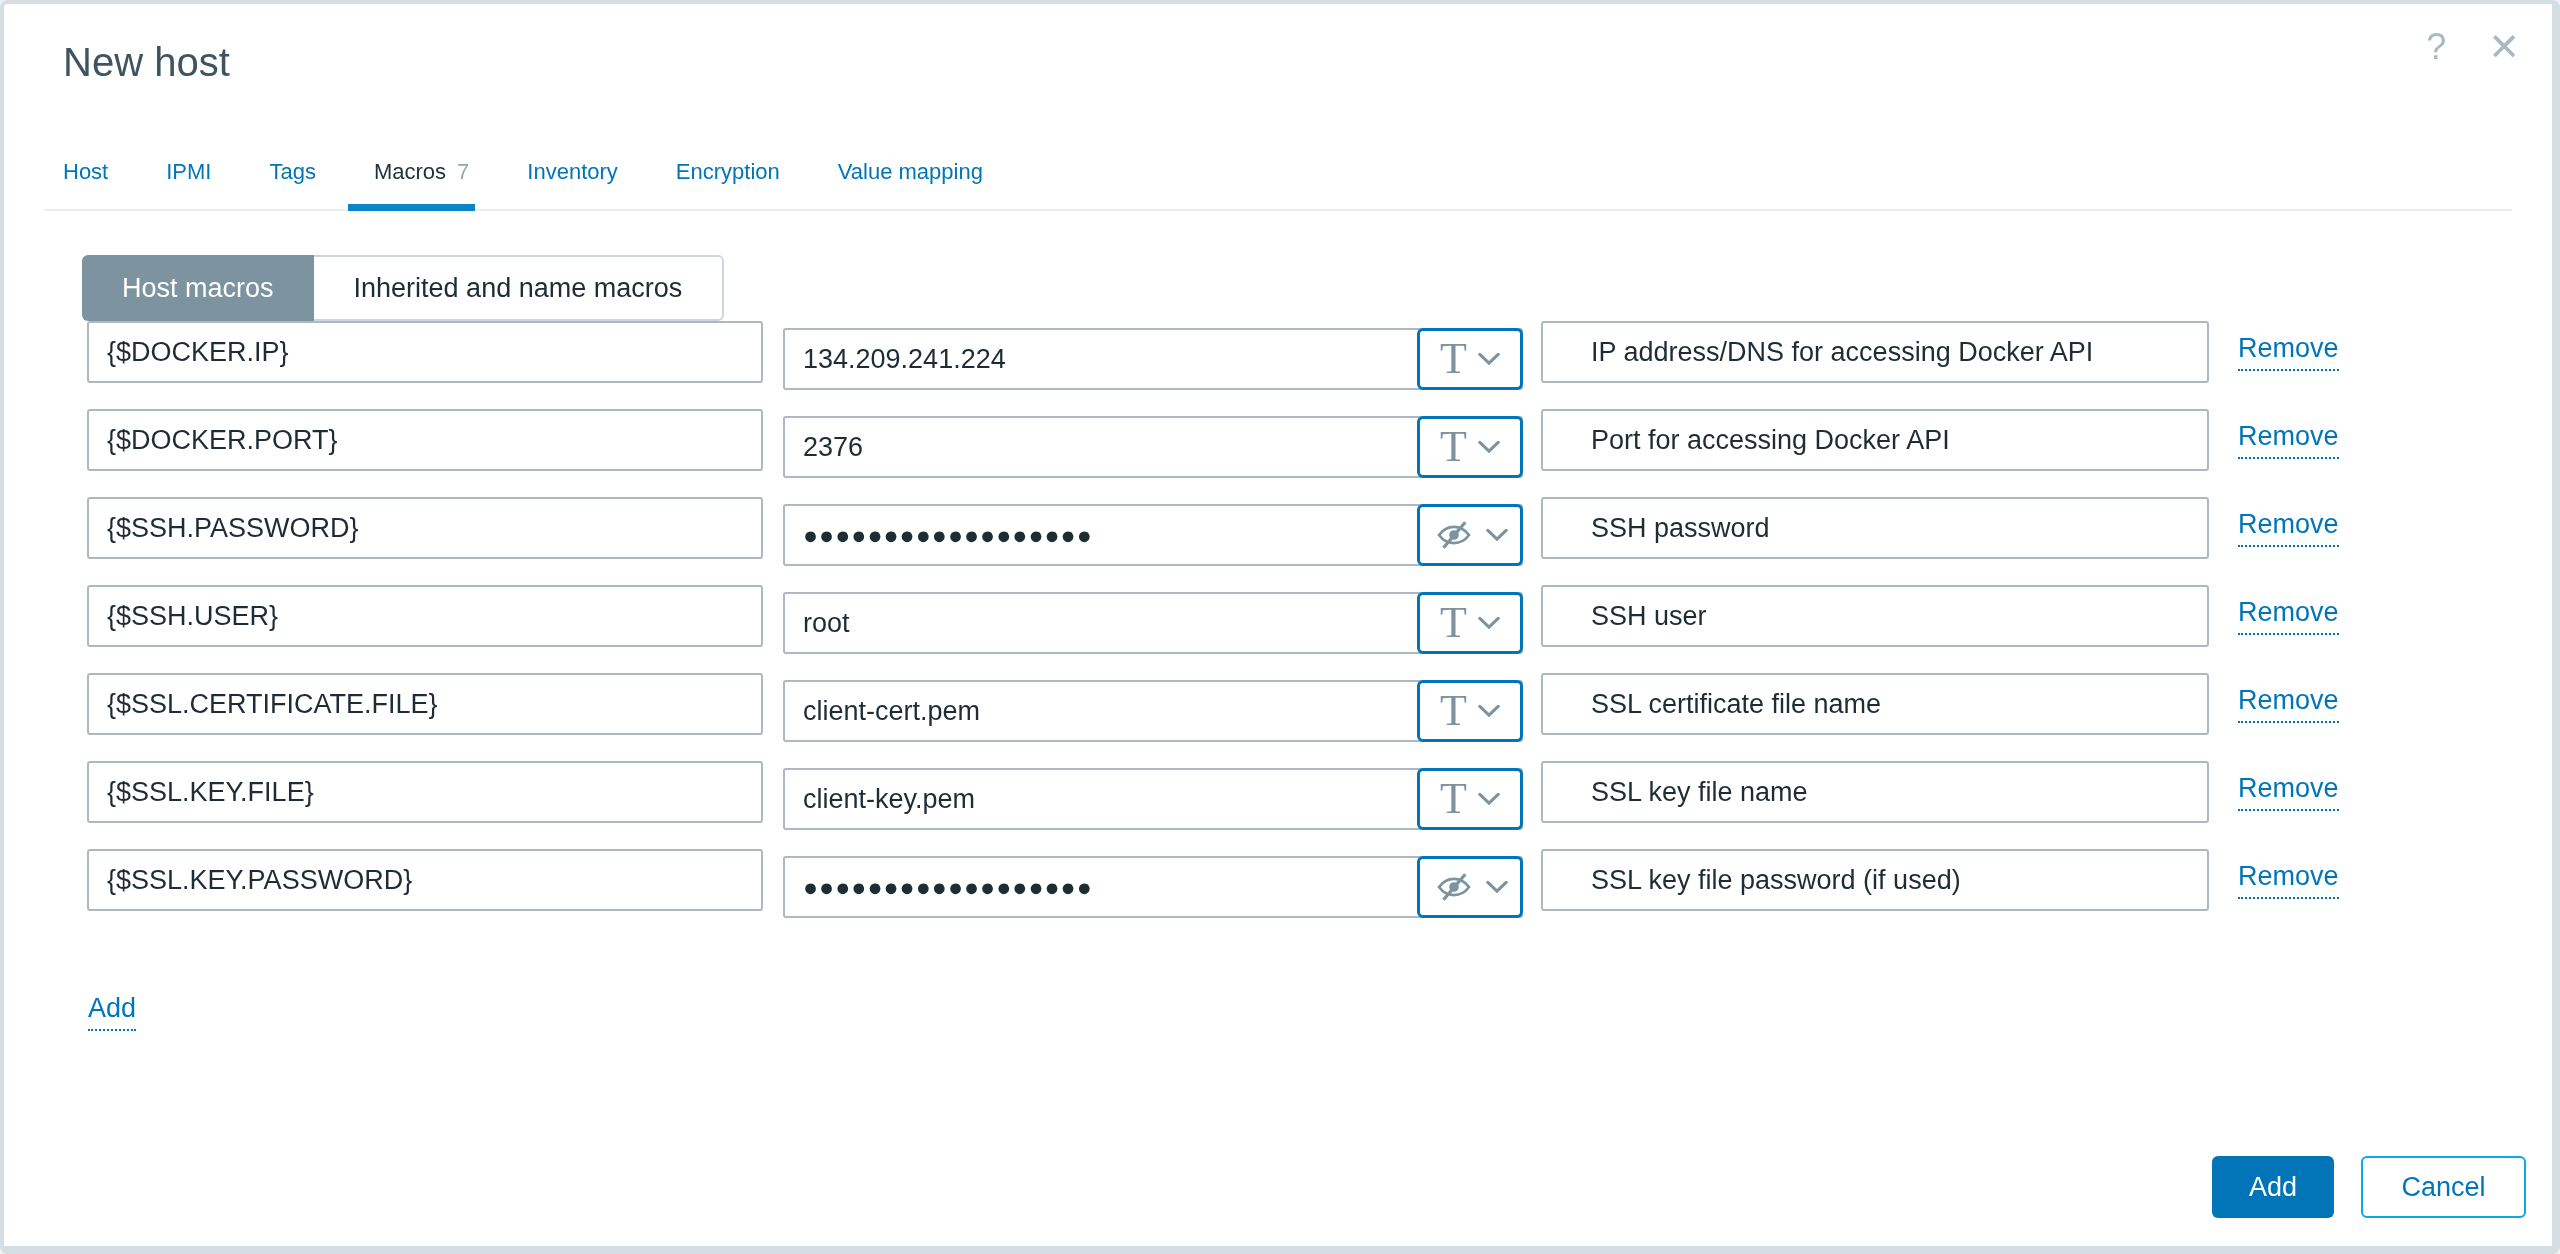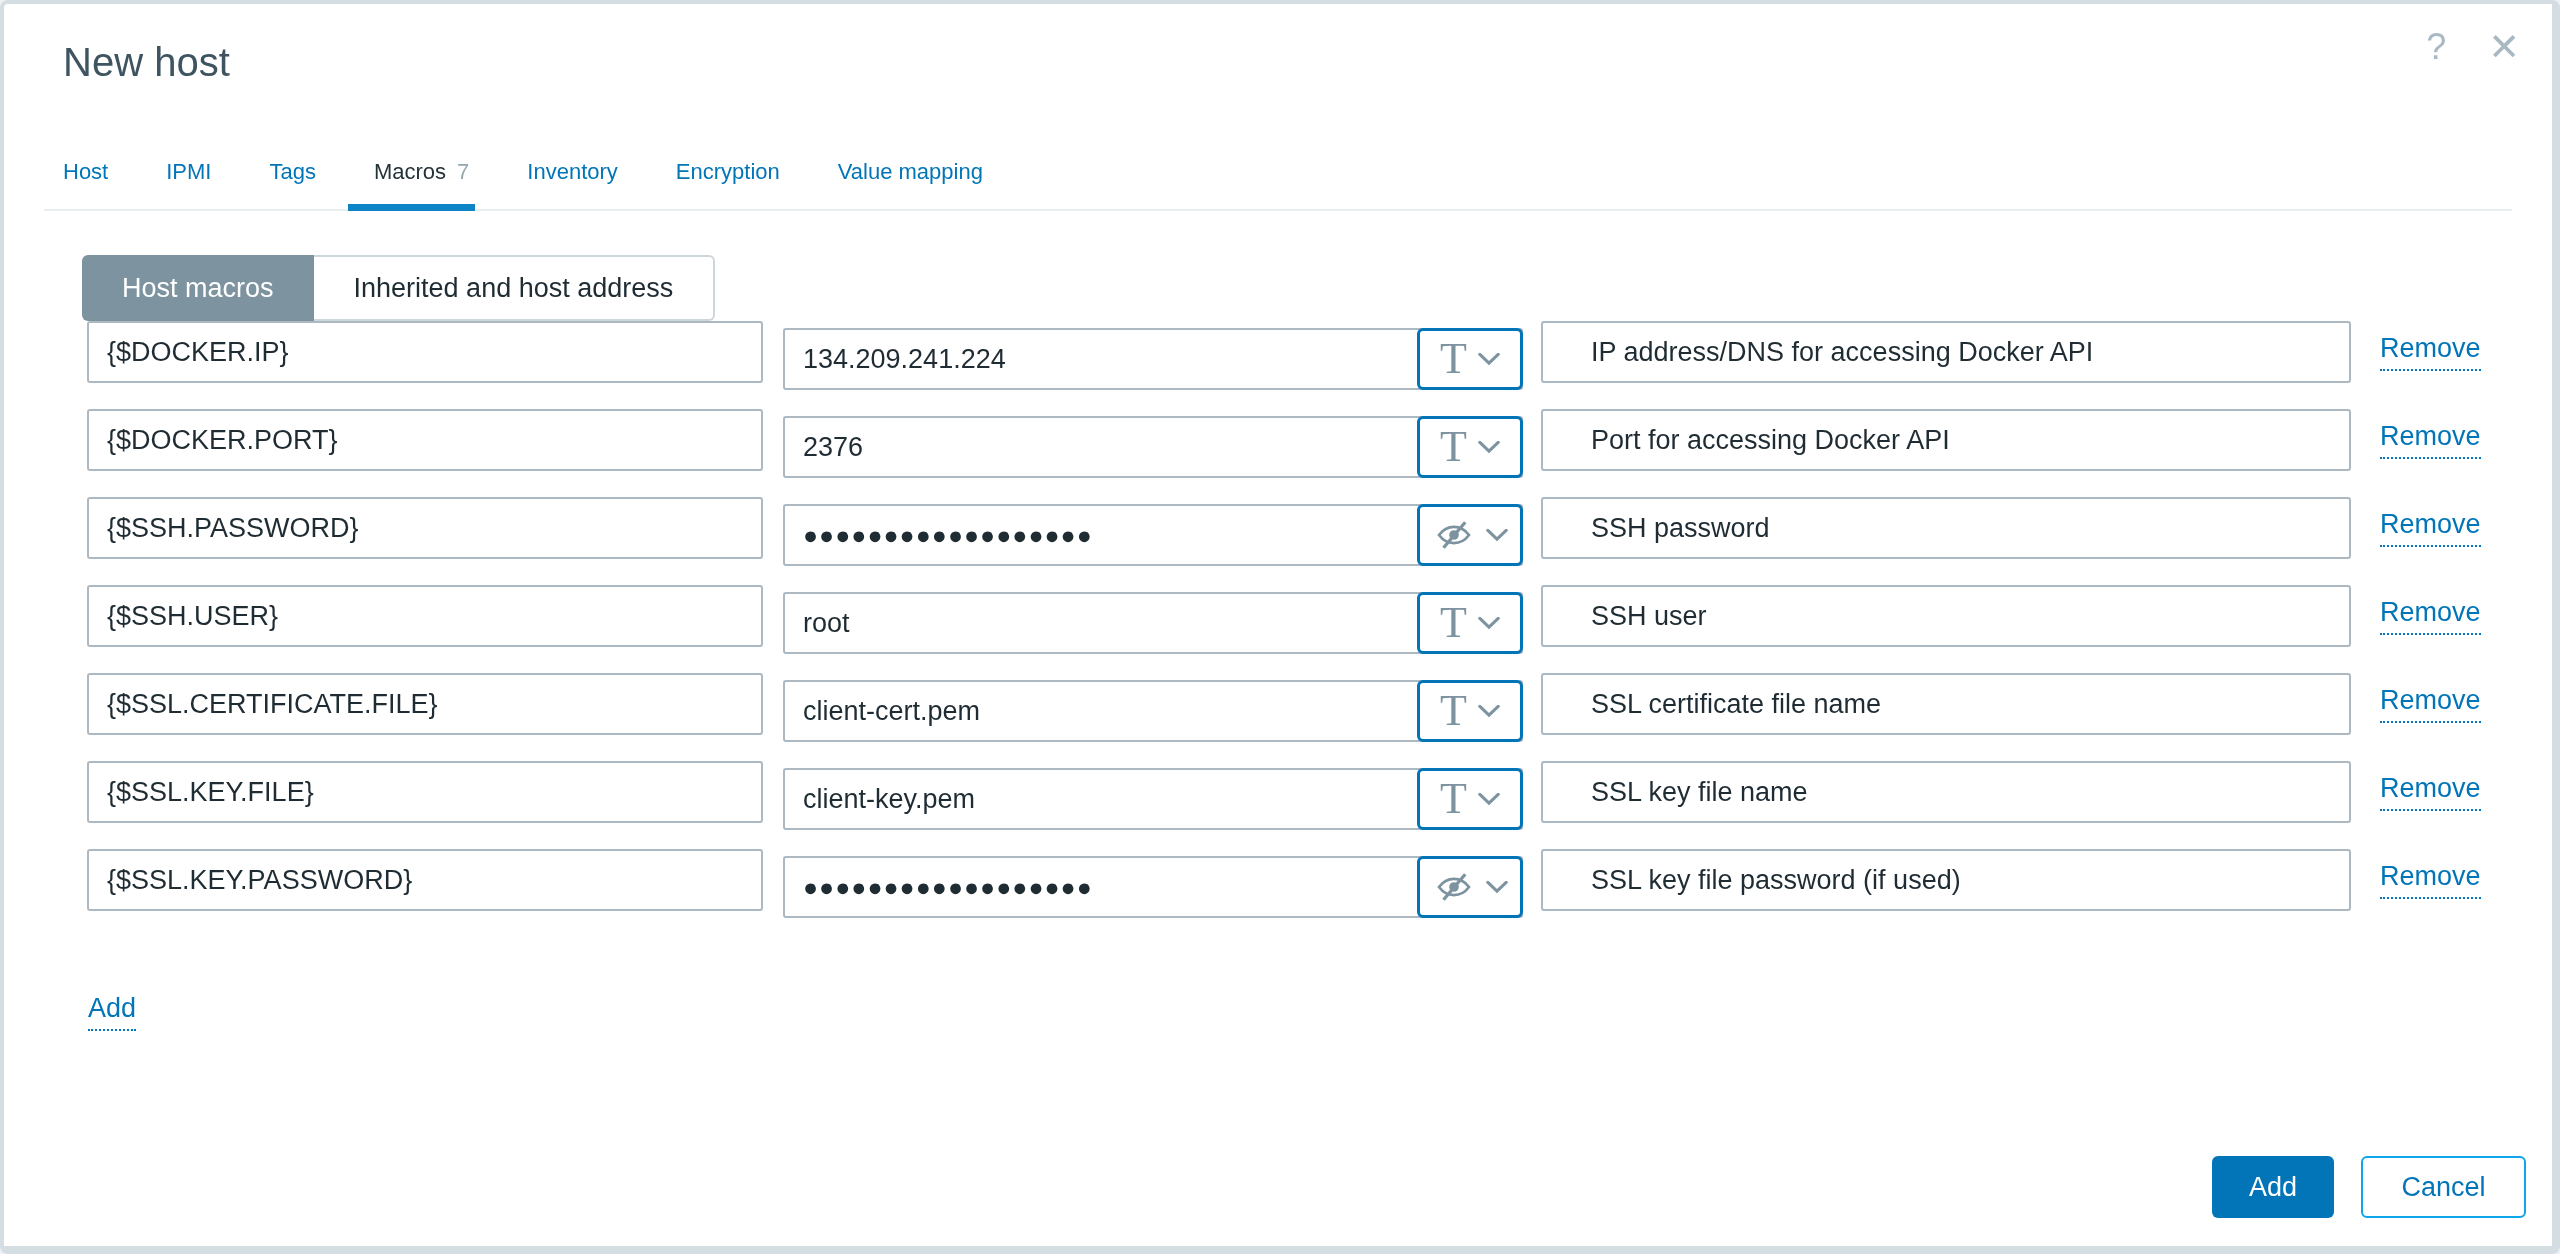--- a/index.html
+++ b/index.html
@@ -59,21 +59,21 @@
   .row { display: flex; align-items: center; margin-bottom: 26px; }
 
   .tinput {
     height: 62px; border: 2px solid #acb9c2; border-radius: 3px;
     font-family: "Liberation Sans", sans-serif; font-size: 27px; color: #1f2c33;
     padding: 0 18px; background: #fff; outline: none;
   }
   .macro-input { width: 676px; }
   .value-group { position: relative; width: 740px; margin-left: 20px; height: 48px; }
   .value-input { width: 100%; padding-right: 120px; }
-  .desc-input  { width: 810px; margin-left: 18px; padding-left: 48px; }
+  .desc-input  { width: 668px; margin-left: 18px; padding-left: 48px; }
 
   .row.secret .value-input { font-size: 25px; letter-spacing: 1px; }
 
   .type-btn {
     position: absolute; top: 0; right: 0; width: 106px; height: 62px;
     background: #fff; border: 3px solid #0275b8; border-radius: 6px;
     display: flex; align-items: center; justify-content: center; gap: 11px;
     cursor: pointer; padding: 0;
   }
   .t-glyph {
@@ -117,21 +117,21 @@
     <div class="tab"><span>IPMI</span></div>
     <div class="tab"><span>Tags</span></div>
     <div class="tab active"><span>Macros</span><span class="tab-count">7</span></div>
     <div class="tab"><span>Inventory</span></div>
     <div class="tab"><span>Encryption</span></div>
     <div class="tab"><span>Value mapping</span></div>
   </div>
 
   <div class="macro-toggle">
     <div class="seg selected">Host macros</div>
-    <div class="seg">Inherited and host address</div>
+    <div class="seg">Inherited and name macros</div>
   </div>
 
 
   <div class="rows">
 
     <div class="row">
       <input class="tinput macro-input" value="{$DOCKER.IP}" style="">
       <div class="value-group">
         <input class="tinput value-input" value="134.209.241.224" style="">
         <button class="type-btn">

